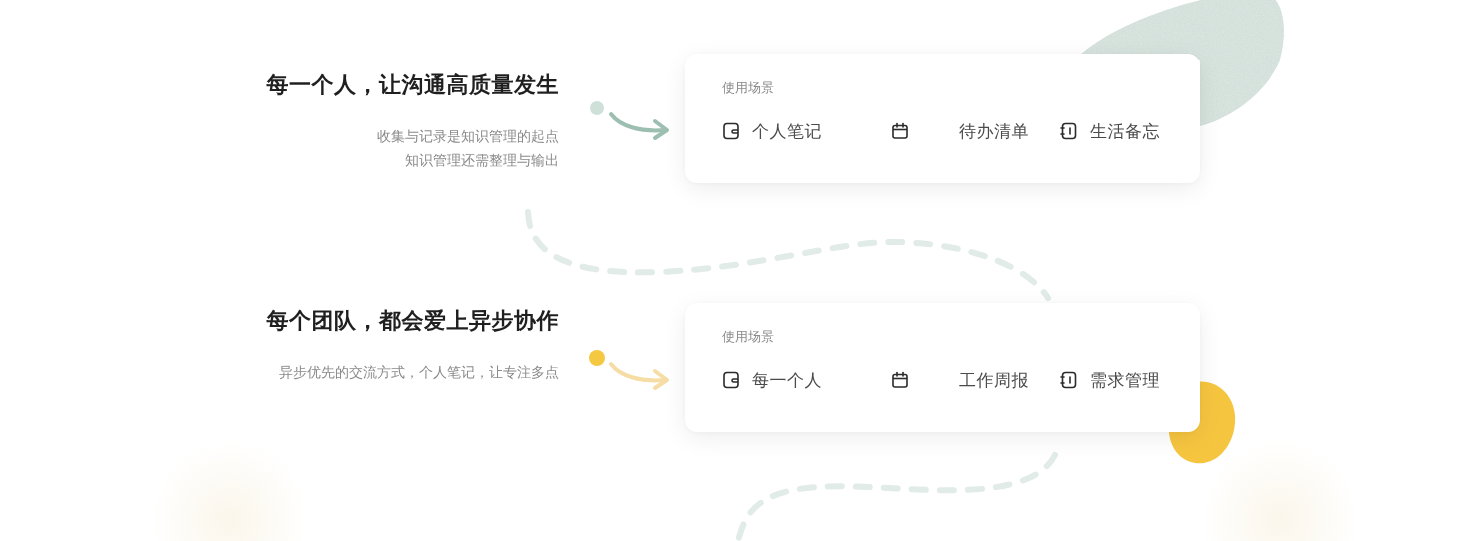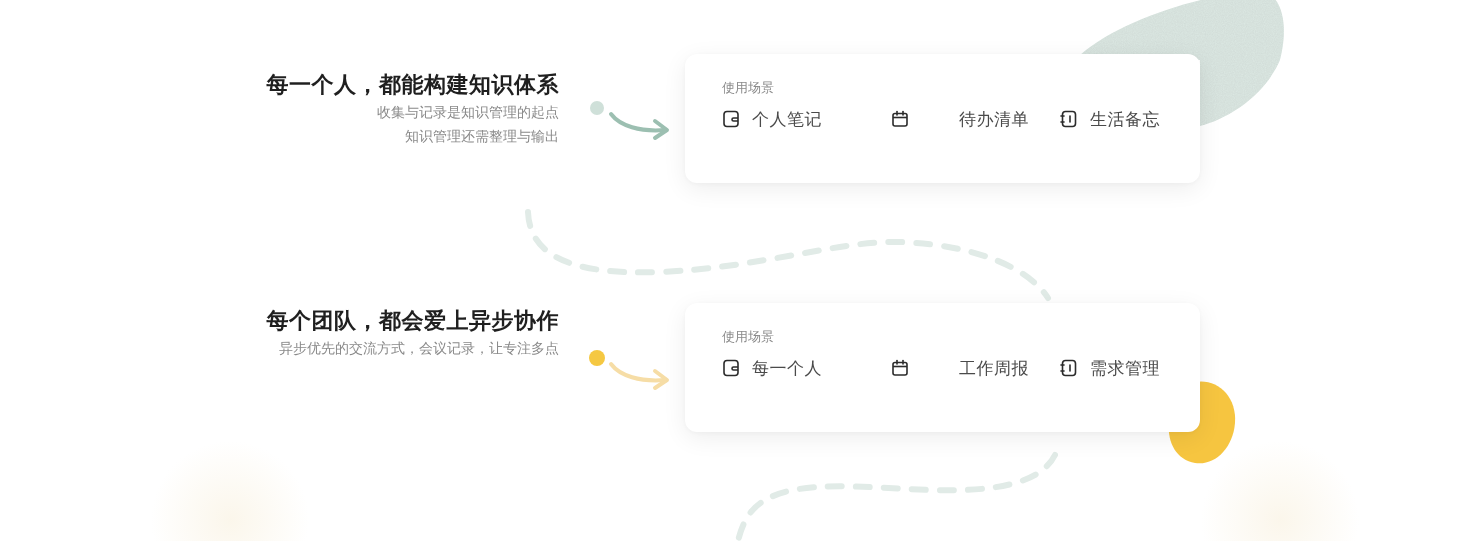--- a/index.html
+++ b/index.html
@@ -19,20 +19,21 @@
       width: 380px;
     }
     .section-title {
       font-size: 22px;
       font-weight: bold;
       color: #1f1f1f;
       line-height: 30px;
       letter-spacing: 0.5px;
     }
     .section-desc {
+      margin-top: 24px;
       font-size: 14px;
       color: #8a8a8a;
       line-height: 24px;
     }
 
     .card {
       position: absolute;
       left: 685px;
       width: 515px;
       height: 129px;
@@ -41,21 +42,21 @@
       box-shadow: 0 6px 24px rgba(0,0,0,0.07), 0 1px 4px rgba(0,0,0,0.03);
       padding: 25px 37px 12px 37px;
     }
     .card-label {
       font-size: 13px;
       color: #8a8a8a;
       line-height: 18px;
     }
     .card-items {
       display: flex;
-      margin-top: 8px;
+      margin-top: 20px;
       height: 28px;
       align-items: center;
     }
     .card-item {
       display: flex;
       align-items: center;
       cursor: pointer;
     }
     .card-item .ic {
       width: 18px; height: 18px;
@@ -93,21 +94,21 @@
 
   <div class="deco" style="left:150px; top:440px; width:160px; height:160px; border-radius:50%; background:radial-gradient(circle, rgba(250,244,230,0.8) 0%, rgba(255,255,255,0) 70%);"></div>
   <div class="deco" style="left:1200px; top:440px; width:160px; height:160px; border-radius:50%; background:radial-gradient(circle, rgba(250,244,230,0.8) 0%, rgba(255,255,255,0) 70%);"></div>
 
   <svg class="deco" style="left:0; top:0;" width="1461" height="541">
     <path d="M528,212 C530,260 580,275 660,272 C760,268 840,240 900,242 C980,245 1030,270 1048,298" fill="none" stroke="#e1ebe7" stroke-width="6" stroke-linecap="round" stroke-dasharray="14 14"></path>
     <path d="M1055,455 C1040,485 990,492 930,490 C860,487 800,480 765,500 C748,510 742,525 738,541" fill="none" stroke="#e1ebe7" stroke-width="6" stroke-linecap="round" stroke-dasharray="14 14"></path>
   </svg>
 
   <div class="section-text" style="top:70px;">
-    <div class="section-title">每一个人，都能构建知识体系</div>
+    <div class="section-title">每一个人，让沟通高质量发生</div>
     <div class="section-desc">
       <div>收集与记录是知识管理的起点</div>
       <div>知识管理还需整理与输出</div>
     </div>
   </div>
 
   <svg class="deco" style="left:585px; top:96px;" width="90" height="50" viewBox="0 0 90 50">
     <circle cx="12" cy="12" r="7" fill="#cfe0d9"></circle>
     <path d="M26,18 C35,30 55,36 80,34" fill="none" stroke="#9cbfb1" stroke-width="4" stroke-linecap="round"></path>
     <path d="M70,25 L82,34 L70,42" fill="none" stroke="#9cbfb1" stroke-width="4" stroke-linecap="round" stroke-linejoin="round"></path>
@@ -146,21 +147,21 @@
             </svg>
         </span>
         <span class="lbl">生活备忘</span>
       </div>
     </div>
   </div>
 
   <div class="section-text" style="top:306px;">
     <div class="section-title">每个团队，都会爱上异步协作</div>
     <div class="section-desc">
-      <div>异步优先的交流方式，会议记录，让专注多点</div>
+      <div>异步优先的交流方式，个人笔记，让专注多点</div>
     </div>
   </div>
 
   <svg class="deco" style="left:585px; top:346px;" width="90" height="50" viewBox="0 0 90 50">
     <circle cx="12" cy="12" r="8" fill="#f5c842"></circle>
     <path d="M26,18 C35,30 55,36 80,34" fill="none" stroke="#f6dda6" stroke-width="4" stroke-linecap="round"></path>
     <path d="M70,25 L82,34 L70,42" fill="none" stroke="#f6dda6" stroke-width="4" stroke-linecap="round" stroke-linejoin="round"></path>
   </svg>
 
   <div class="card" style="top:303px;">

